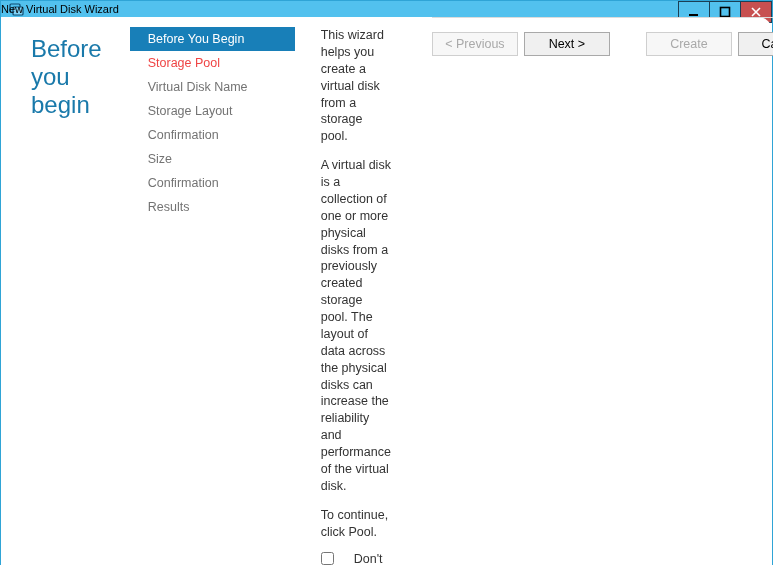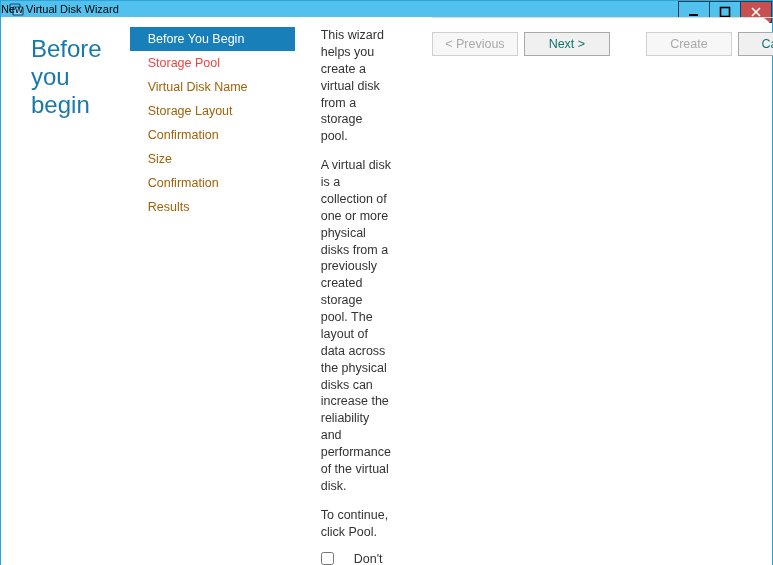--- a/index.html
+++ b/index.html
@@ -104,21 +104,21 @@
   .nav ul {
     list-style: none;
     margin: 0;
     padding: 0;
   }
   .nav li {
     height: 24px;
     line-height: 24px;
     padding-left: 18px;
     font-size: 12.5px;
-    color: #a16207;
+    color: #737373;
     cursor: default;
   }
   .nav li.enabled {
     color: #ef4444;
     cursor: pointer;
   }
   .nav li.selected {
     background: #187fb8;
     color: #fff;
   }
@@ -162,21 +162,21 @@
   .footer .gap {
     width: 24px;
   }
   .footer button {
     width: 86px;
     height: 24px;
     font-family: inherit;
     font-size: 12.5px;
     background: #f0f0f0;
     border: 1px solid #a9a9a9;
-    color: #0f766e;
+    color: #000000;
     padding: 0;
     box-sizing: border-box;
   }
   .footer button:disabled {
     color: #a9a9a9;
     background: #f7f7f7;
     border-color: #cfcfcf;
   }
 </style>
 </head>

